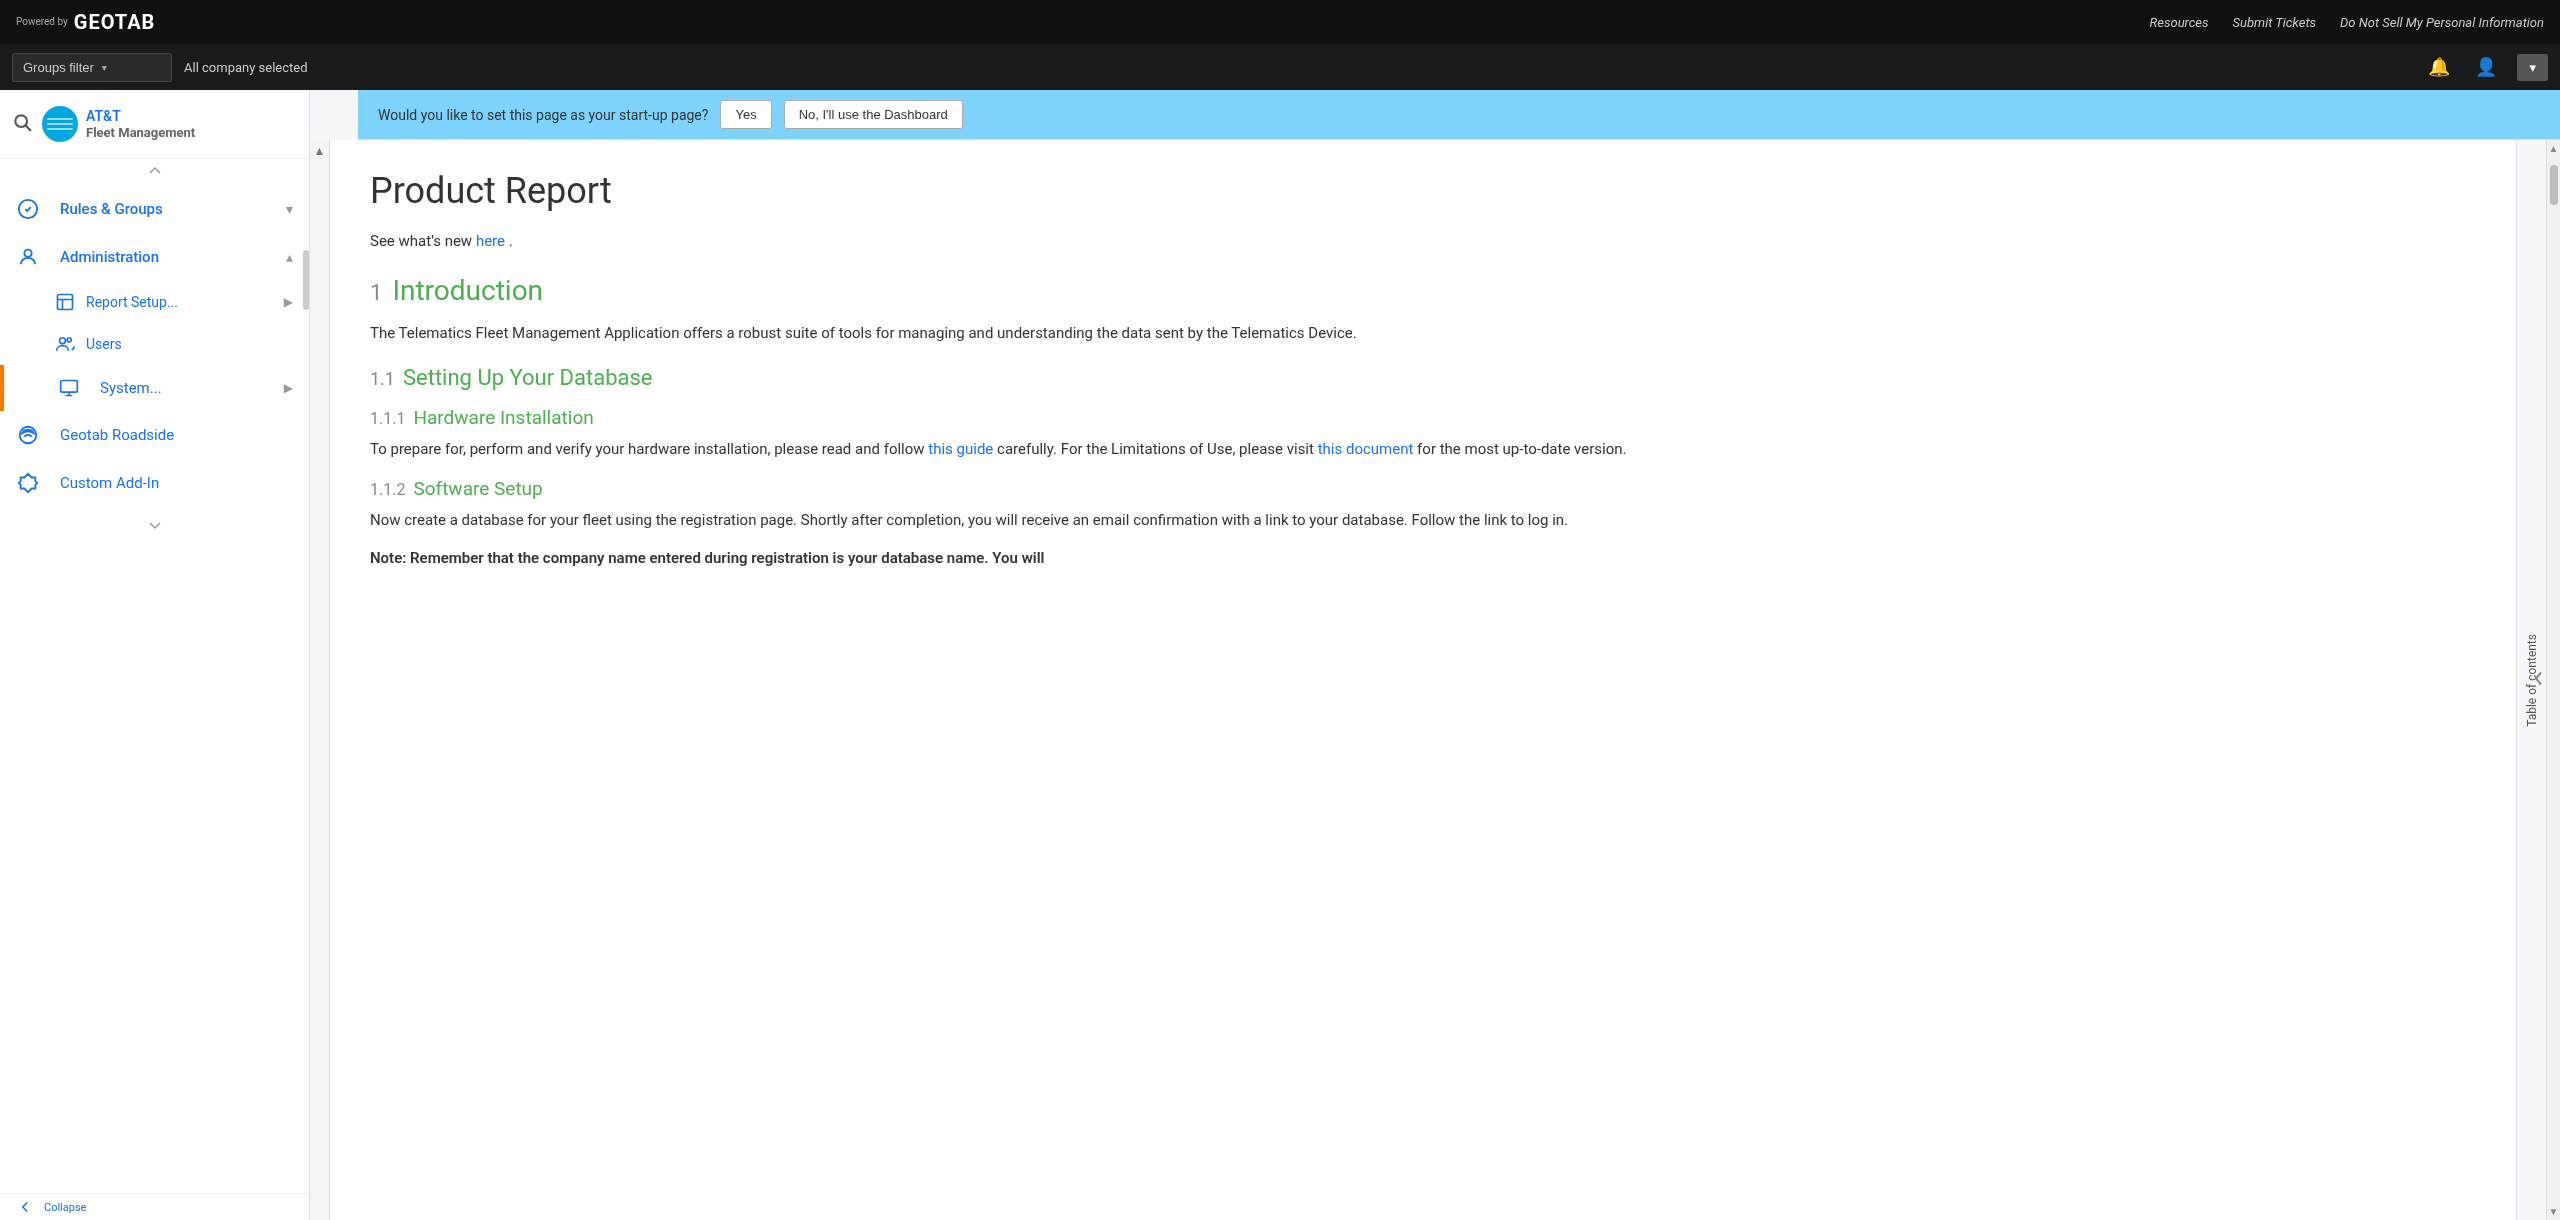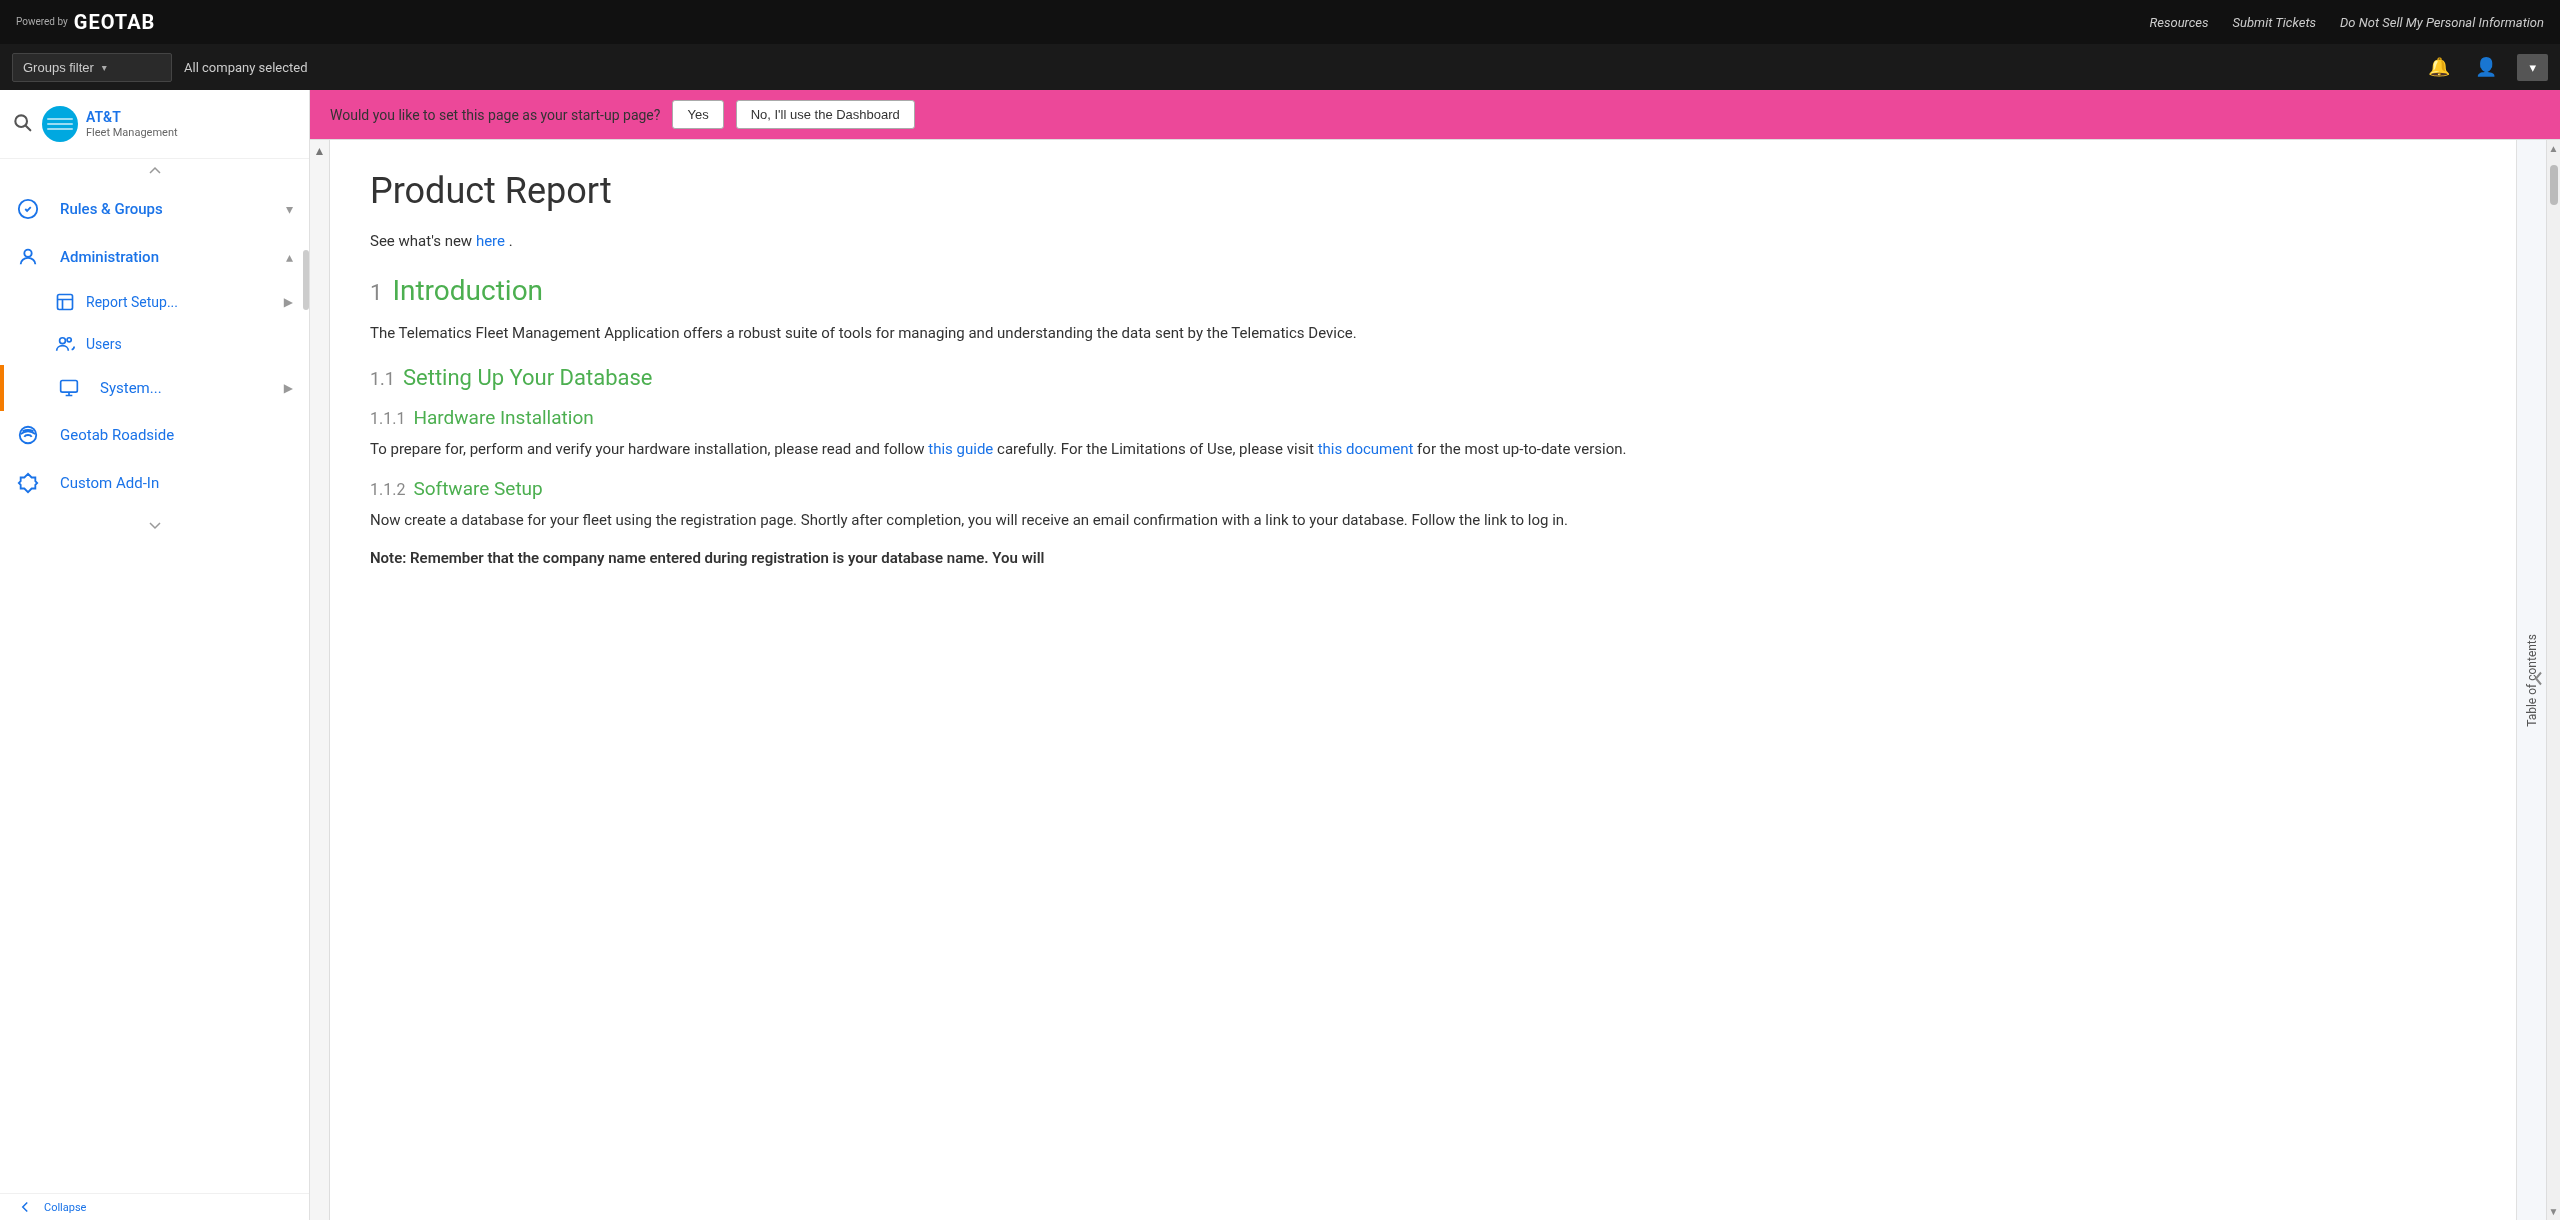--- a/index.html
+++ b/index.html
@@ -100,21 +100,21 @@
       color: white; font-size: 10px; font-weight: bold;
       position: relative; overflow: hidden;
     }
     .att-logo-lines {
       position: absolute; width: 100%; height: 100%;
       display: flex; flex-direction: column; align-items: center; justify-content: center; gap: 3px;
     }
     .att-logo-line { width: 70%; height: 2px; background: rgba(255,255,255,0.6); border-radius: 1px; }
     .brand-name { line-height: 1.2; }
     .brand-name-main { font-size: 14px; font-weight: 600; color: #1a73e8; }
-    .brand-name-sub { font-size: 11px; color: #666; }
+    .brand-name-sub { font-size: 13px; color: #666; font-weight: bold; }
 
     
     .sidebar-scroll-up {
       text-align: center;
       padding: 4px;
       color: #999;
       font-size: 12px;
     }
 
     
@@ -183,27 +183,28 @@
     .content-area {
       flex: 1;
       display: flex;
       flex-direction: column;
       overflow: hidden;
       background: #f5f7fa;
     }
 
     
     .startup-banner {
-      background: #ec4899;
+      background: #7dd3fc;
       border-bottom: 1px solid #ddd;
       padding: 10px 20px;
       display: flex;
       align-items: center;
       gap: 12px;
       flex-shrink: 0;
+      margin-left: 48px;
     }
     .startup-banner-text { font-size: 14px; color: #333; }
     .startup-btn {
       padding: 6px 14px;
       border: 1px solid #aaa;
       background: #fff;
       cursor: pointer;
       font-size: 13px;
       border-radius: 3px;
       color: #333;

